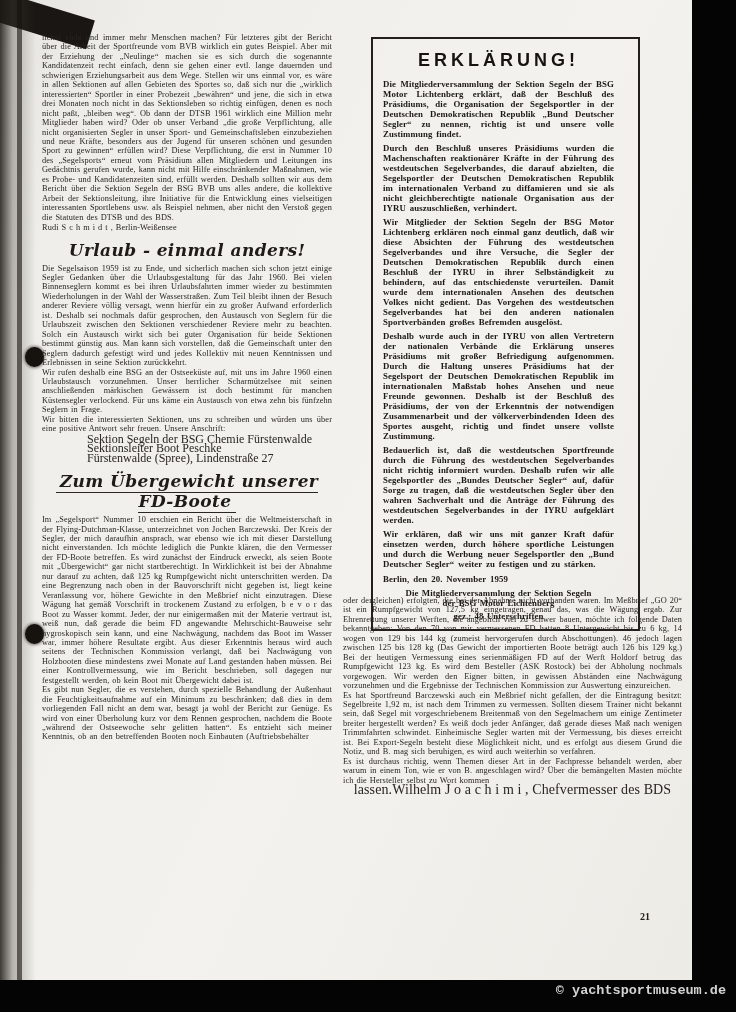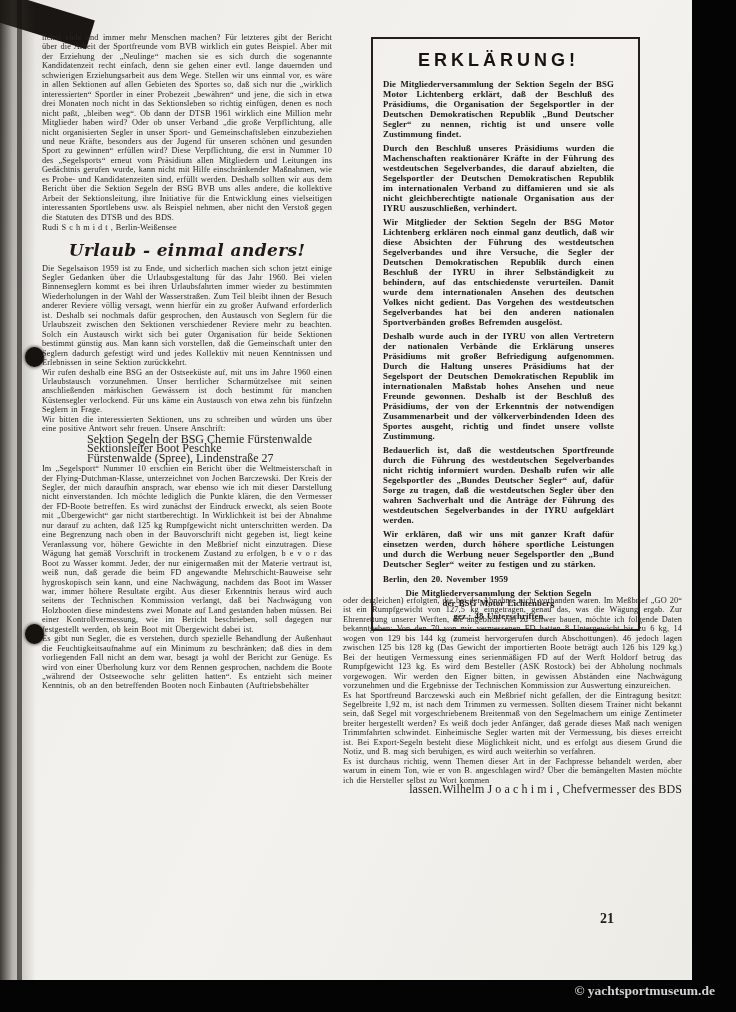--- a/index.html
+++ b/index.html
@@ -11,22 +11,22 @@
   .edge-shadow{position:absolute;left:0;top:0;width:36px;height:981px;
     background:linear-gradient(90deg,rgba(28,24,20,.85) 0,rgba(70,62,55,.35) 35%,rgba(0,0,0,0) 100%);}
   .spine-line{position:absolute;left:17px;top:0;width:5px;height:981px;background:rgba(22,18,15,.6);}
   .corner-wedge{position:absolute;left:-18px;top:-14px;width:118px;height:30px;background:#191613;
     transform:rotate(17deg);transform-origin:left top;}
   .punch{position:absolute;left:25px;width:19px;height:20px;border-radius:50%;background:#16130f;
     box-shadow:0 0 3px 1px rgba(22,19,15,.55);}
   .punch-1{top:347px;} .punch-2{top:624px;}
   .bar-right{position:absolute;right:0;top:0;width:44px;height:1012px;background:#040404;}
   .bar-bottom{position:absolute;left:0;top:980px;width:736px;height:32px;background:#040404;}
-  .watermark{position:absolute;right:21px;top:983px;color:#d3d3d2;
-    font-family:Liberation Serif, serif;font-weight:700;font-size:13.5px;}
+  .watermark{position:absolute;right:10px;top:983px;color:#d3d3d2;
+    font-family:Liberation Mono, monospace;font-weight:700;font-size:13.5px;}
   
   .col-left{position:absolute;left:42px;top:33px;width:290px;}
   .bt{margin:0;font-size:8.3px;line-height:9.45px;text-align:justify;color:#282522;
       letter-spacing:.1px;word-spacing:.8px;}
   .sig-right{text-align:left;padding-right:6px;margin-top:1px;}
   .script-h{font-family:"DejaVu Serif",serif;font-style:italic;font-weight:700;color:#1f1c18;
       font-size:17px;text-align:center;margin:7px 0 4px 0;letter-spacing:.4px;}
   .script-h .u{border-bottom:1.3px solid #2a2722;padding:0 4px 1px 4px;}
   .address{margin:1px 0 0 33px;}
   .address div{font-size:12px;line-height:9.8px;color:#282522;padding-left:12px;}
@@ -35,24 +35,24 @@
        border:2px solid #23201c;padding:3px 24px 8px 10px;background:transparent;}
   .box-title{font-family:"Liberation Sans","DejaVu Sans",sans-serif;font-weight:700;color:#161310;
        font-size:18px;letter-spacing:4px;text-align:center;margin:8px 0 8px 0;}
   .bx{margin:0 0 3.5px 0;font-size:8.8px;line-height:10.05px;font-weight:700;color:#1c1915;
       text-align:justify;letter-spacing:.1px;word-spacing:1.6px;}
   .bx.date{margin-top:5px;margin-bottom:4px;text-align:left;}
   .bx.centered{text-align:center;margin-bottom:0;word-spacing:1px;}
   .bx.gez{margin-top:3px;}
   
   .col-right-bottom{position:absolute;left:343px;top:596px;width:339px;}
-  .sig-row{display:flex;justify-content:flex-end;font-size:12px;line-height:9.45px;
+  .sig-row{display:flex;justify-content:center;font-size:14px;line-height:9.45px;
       color:#282522;letter-spacing:.1px;}
-  .pageno{position:absolute;left:600px;top:911px;width:50px;
-      font-weight:700;font-size:14px;color:#23201c;}
+  .pageno{position:absolute;left:600px;top:911px;width:50px;text-align:right;
+      font-weight:700;font-size:10px;color:#23201c;}
 </style>
 </head>
 <body>
 
 <div class="scan">
   <div class="paper">
     <div class="corner-wedge"></div>
     <div class="edge-shadow"></div>
     <div class="spine-line"></div>
     <div class="punch punch-1"></div>
@@ -65,20 +65,21 @@
       <h2 class="script-h">Urlaub - einmal anders!</h2>
       <p class="bt">Die Segelsaison 1959 ist zu Ende, und sicherlich machen sich schon jetzt einige Segler Gedanken über die Urlaubsgestaltung für das Jahr 1960. Bei vielen Binnenseglern kommt es bei ihren Urlaubsfahrten immer wieder zu bestimmten Wiederholungen in der Wahl der Wasserstraßen. Zum Teil bleibt ihnen der Besuch anderer Reviere völlig versagt, wenn hierfür ein zu großer Aufwand erforderlich ist. Deshalb sei nochmals dafür gesprochen, den Austausch von Seglern für die Urlaubszeit zwischen den Sektionen verschiedener Reviere mehr zu beachten. Solch ein Austausch wirkt sich bei guter Organisation für beide Sektionen bestimmt günstig aus. Man kann sich vorstellen, daß die Gemeinschaft unter den Seglern dadurch gefestigt wird und jedes Kollektiv mit neuen Kenntnissen und Erlebnissen in seine Sektion zurückkehrt.</p>
       <p class="bt">Wir rufen deshalb eine BSG an der Ostseeküste auf, mit uns im Jahre 1960 einen Urlaubstausch vorzunehmen. Unser herrlicher Scharmützelsee mit seinen anschließenden märkischen Gewässern ist doch bestimmt für manchen Küstensegler verlockend. Für uns käme ein Austausch von etwa zehn bis fünfzehn Seglern in Frage.</p>
       <p class="bt">Wir bitten die interessierten Sektionen, uns zu schreiben und würden uns über eine positive Antwort sehr freuen. Unsere Anschrift:</p>
       <div class="address">
         <div>Sektion Segeln der BSG Chemie Fürstenwalde</div>
         <div>Sektionsleiter Boot Peschke</div>
         <div>Fürstenwalde (Spree), Lindenstraße 27</div>
       </div>
 
+      <h2 class="script-h"><span class="u">Zum Übergewicht unserer FD-Boote</span></h2>
       <p class="bt">Im „Segelsport“ Nummer 10 erschien ein Bericht über die Weltmeisterschaft in der Flying-Dutchman-Klasse, unterzeichnet von Jochen Barczewski. Der Kreis der Segler, der mich daraufhin ansprach, war ebenso wie ich mit dieser Darstellung nicht einverstanden. Ich möchte lediglich die Punkte klären, die den Vermesser der FD-Boote betreffen. Es wird zunächst der Eindruck erweckt, als seien Boote mit „Übergewicht“ gar nicht startberechtigt. In Wirklichkeit ist bei der Abnahme nur darauf zu achten, daß 125 kg Rumpfgewicht nicht unterschritten werden. Da eine Begrenzung nach oben in der Bauvorschrift nicht gegeben ist, liegt keine Veranlassung vor, höhere Gewichte in den Meßbrief nicht einzutragen. Diese Wägung hat gemäß Vorschrift in trockenem Zustand zu erfolgen, b e v o r das Boot zu Wasser kommt. Jeder, der nur einigermaßen mit der Materie vertraut ist, weiß nun, daß gerade die beim FD angewandte Mehrschicht-Bauweise sehr hygroskopisch sein kann, und eine Nachwägung, nachdem das Boot im Wasser war, immer höhere Resultate ergibt. Aus dieser Erkenntnis heraus wird auch seitens der Technischen Kommission verlangt, daß bei Nachwägung von Holzbooten diese mindestens zwei Monate auf Land gestanden haben müssen. Bei einer Kontrollvermessung, wie im Bericht beschrieben, soll dagegen nur festgestellt werden, ob kein Boot mit Übergewicht dabei ist.</p>
       <p class="bt">Es gibt nun Segler, die es verstehen, durch spezielle Behandlung der Außenhaut die Feuchtigkeitsaufnahme auf ein Minimum zu beschränken; daß dies in dem vorliegenden Fall nicht an dem war, besagt ja wohl der Bericht zur Genüge. Es wird von einer Überholung kurz vor dem Rennen gesprochen, nachdem die Boote „während der Ostseewoche sehr gelitten hatten“. Es entzieht sich meiner Kenntnis, ob an den betreffenden Booten noch Einbauten (Auftriebsbehälter</p>
     </div>
 
     <div class="box">
       <h1 class="box-title">ERKLÄRUNG!</h1>
       <p class="bx">Die Mitgliederversammlung der Sektion Segeln der BSG Motor Lichtenberg erklärt, daß der Beschluß des Präsidiums, die Organisation der Segelsportler in der Deutschen Demokratischen Republik „Bund Deutscher Segler“ zu nennen, richtig ist und unsere volle Zustimmung findet.</p>
       <p class="bx">Durch den Beschluß unseres Präsidiums wurden die Machenschaften reaktionärer Kräfte in der Führung des westdeutschen Segelverbandes, die darauf abzielten, die Segelsportler der Deutschen Demokratischen Republik im internationalen Verband zu diffamieren und sie als nicht gleichberechtigte nationale Organisation aus der IYRU auszuschließen, verhindert.</p>
       <p class="bx">Wir Mitglieder der Sektion Segeln der BSG Motor Lichtenberg erklären noch einmal ganz deutlich, daß wir diese Absichten der Führung des westdeutschen Segelverbandes und ihre Versuche, die Segler der Deutschen Demokratischen Republik durch einen Beschluß der IYRU in ihrer Selbständigkeit zu behindern, auf das entschiedenste verurteilen. Damit wurde dem internationalen Ansehen des deutschen Volkes nicht gedient. Das Vorgehen des westdeutschen Segelverbandes hat bei den anderen nationalen Sportverbänden großes Befremden ausgelöst.</p>
       <p class="bx">Deshalb wurde auch in der IYRU von allen Vertretern der nationalen Verbände die Erklärung unseres Präsidiums mit großer Befriedigung aufgenommen. Durch die Haltung unseres Präsidiums hat der Segelsport der Deutschen Demokratischen Republik im internationalen Maßstab hohes Ansehen und neue Freunde gewonnen. Deshalb ist der Beschluß des Präsidiums, der von der Erkenntnis der notwendigen Zusammenarbeit und der völkerverbindenden Ideen des Sportes ausgeht, richtig und findet unsere vollste Zustimmung.</p>

